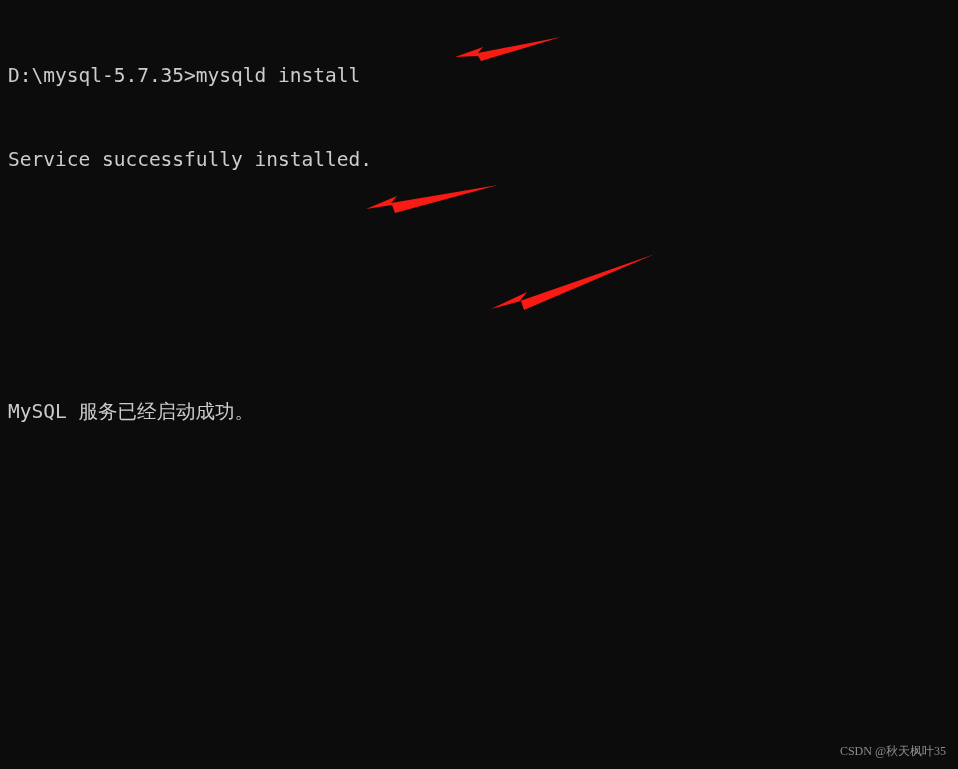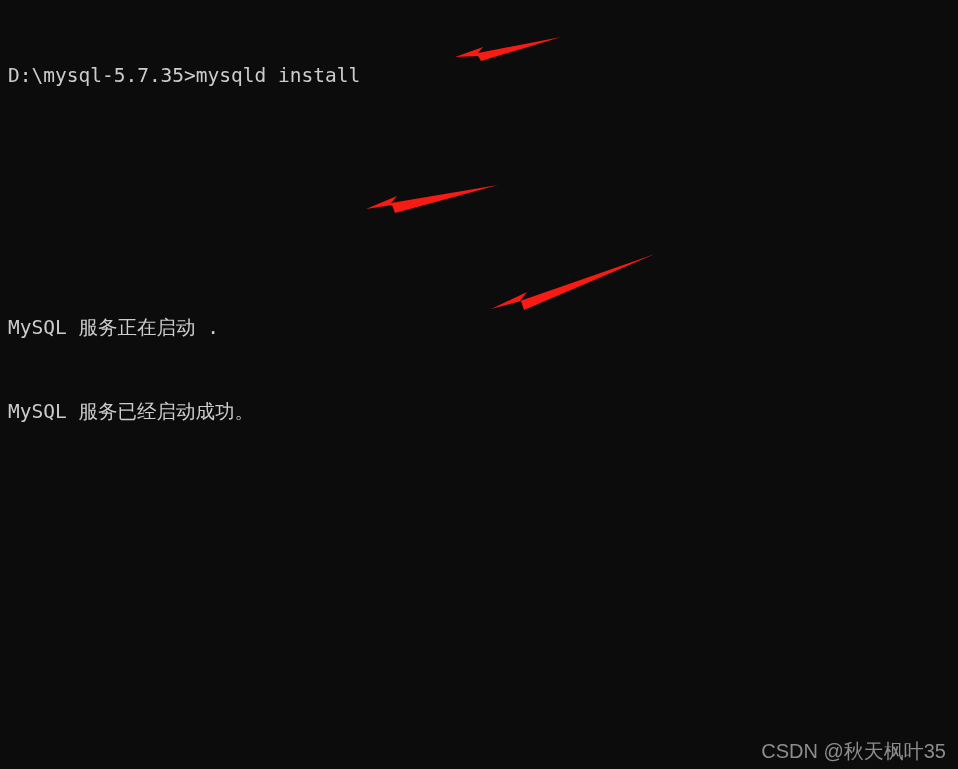--- a/index.html
+++ b/index.html
@@ -43,36 +43,36 @@
     left: 0;
     width: 958px;
     height: 769px;
     pointer-events: none;
   }
   #watermark {
     position: absolute;
     right: 12px;
     bottom: 8px;
     color: #8d8d8d;
-    font-family: Liberation Sans, sans-serif;
-    font-size: 20px;
+    font-family: Liberation Serif, serif;
+    font-size: 12px;
     line-height: 20px;
     white-space: pre;
   }
 </style>
 </head>
 <body>
 
 <div id="terminal">
 
   <div id="console-text">
     <div class="line">D:\mysql-5.7.35&gt;mysqld install</div>
+    <div class="line">Service successfully installed.</div>
     <div class="line blank"></div>
     <div class="line blank"></div>
-    <div class="line">MySQL 服务正在启动 .</div>
     <div class="line">MySQL 服务已经启动成功。</div>
     <div class="line blank"></div>
     
     
     
     
     
     
     
     

